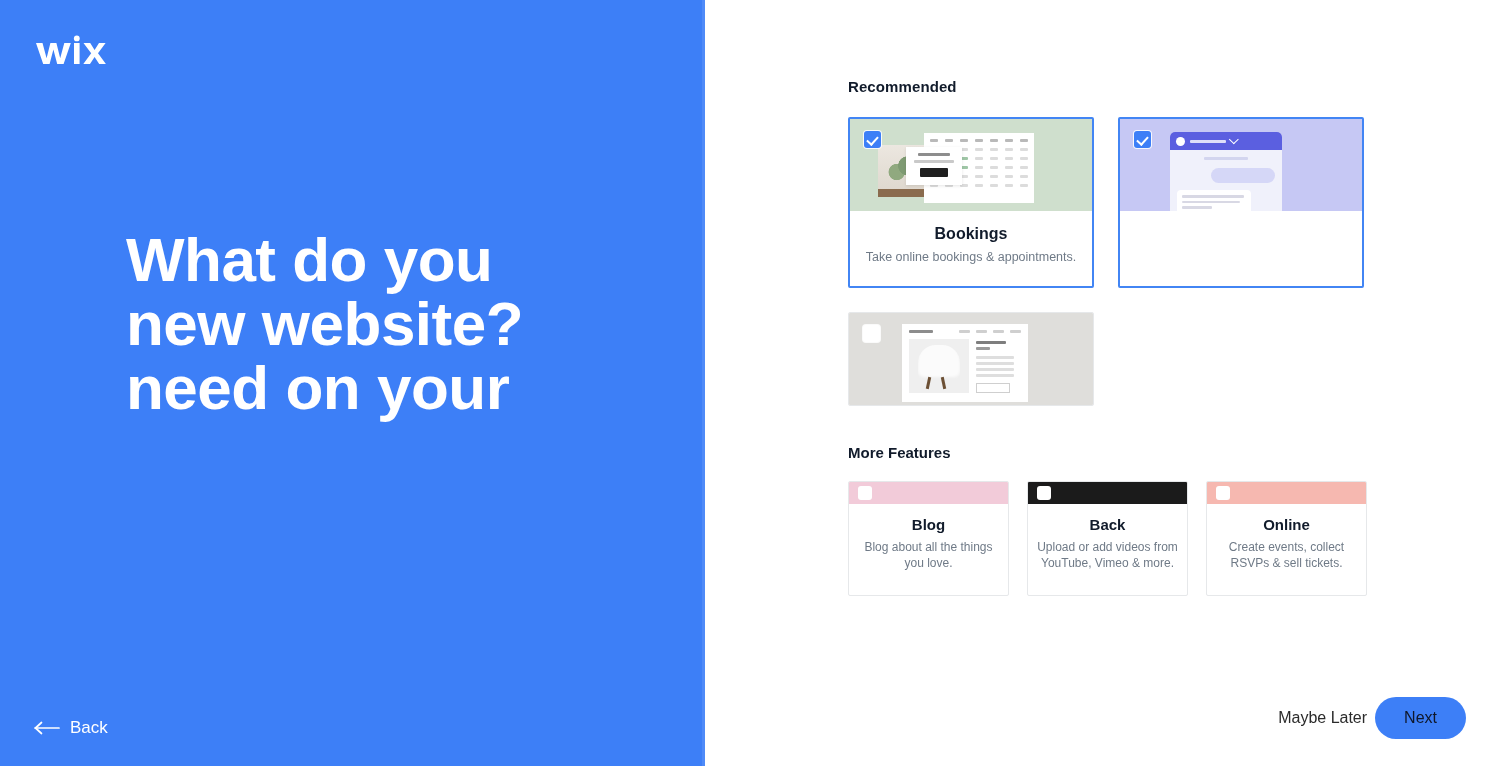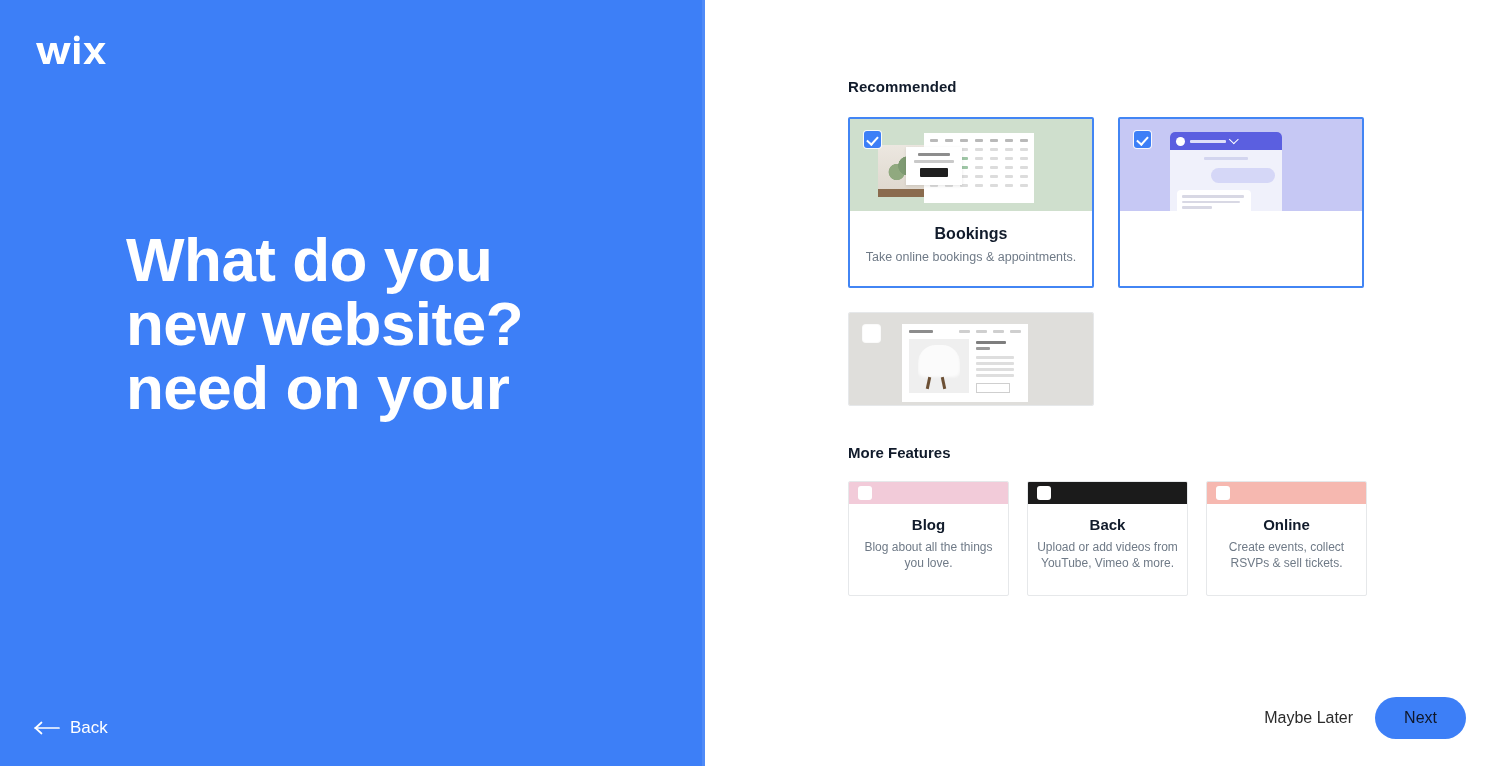--- a/index.html
+++ b/index.html
@@ -248,21 +248,21 @@
   
   .fade {
     position: absolute; left: 0; right: 0; bottom: 0; height: 120px;
     background: linear-gradient(180deg, rgba(255,255,255,0) 0%, rgba(255,255,255,0.85) 38%, #ffffff 72%);
     pointer-events: none; z-index: 8;
   }
 
   
   .footer {
     position: absolute; right: 34px; bottom: 27px;
-    display: flex; align-items: center; gap: 22px;
+    display: flex; align-items: center; gap: 8px;
     z-index: 10;
   }
   .maybe-later {
     font-size: 16px; color: #2b2b2b; cursor: pointer;
   }
   .next-btn {
     background: #3d7ff7; color: #0f172a;
     border: none; border-radius: 22px;
     padding: 0 29px; height: 42px;
     font-size: 16px; font-family: "Liberation Sans", sans-serif;

